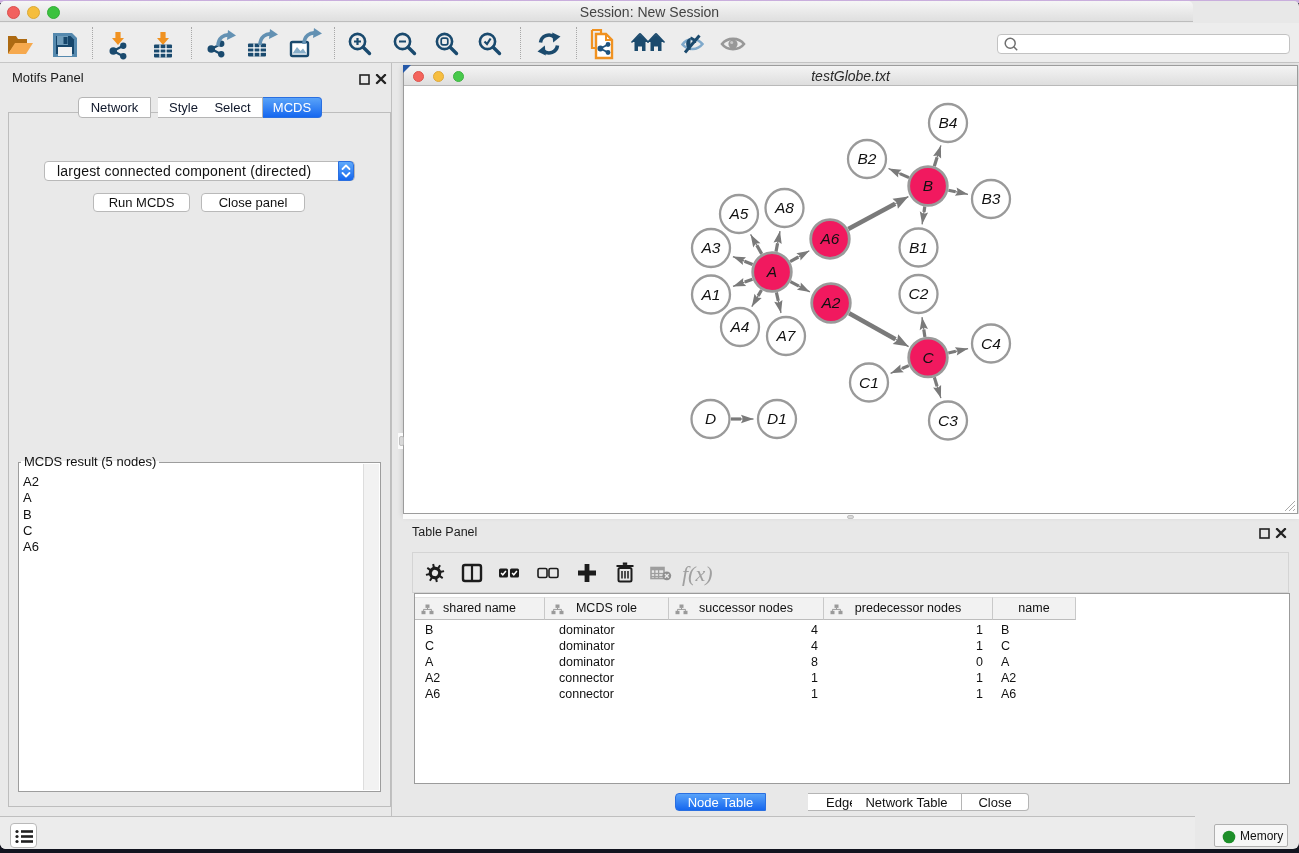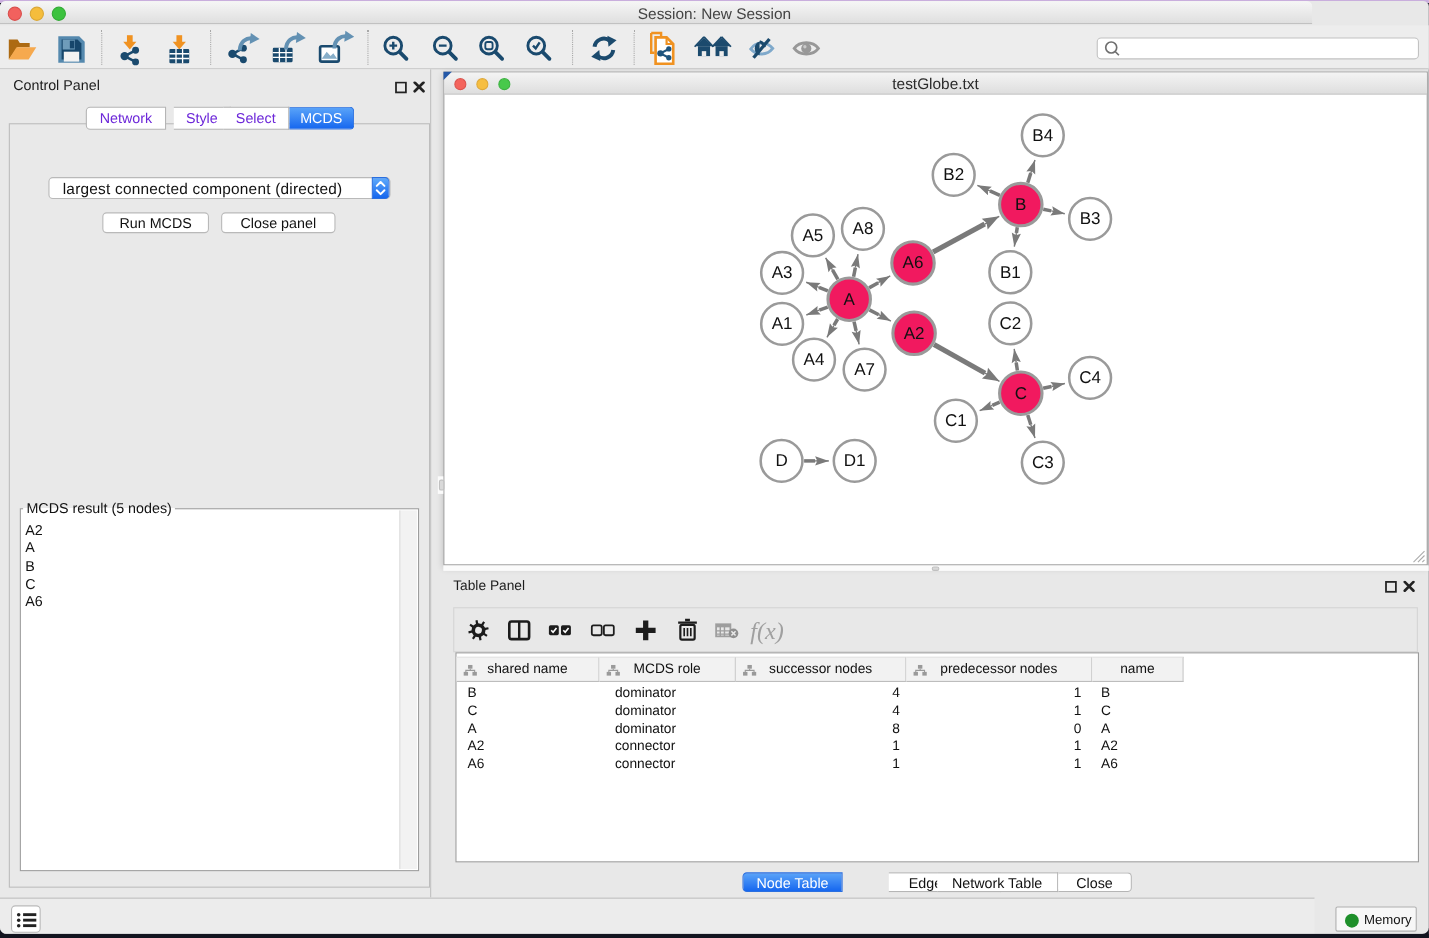--- a/index.html
+++ b/index.html
@@ -8,31 +8,31 @@
   #app { position:absolute; left:0; top:1px; width:1299px; height:848px; background:#e8e8e8; border-radius:5px 5px 6px 6px; overflow:hidden; }
   #titlebar { position:absolute; left:0; top:0; width:1193px; height:21px; background:linear-gradient(#f6f6f6,#dfdfdf); border-bottom:1px solid #bdbdbd; border-radius:5px 5px 0 0; }
   .light { position:absolute; top:5px; width:13px; height:13px; border-radius:50%; }
   #title-text { position:absolute; top:3px; left:0; width:1299px; text-align:center; font-size:14px; color:#434343; }
   #toolbar { position:absolute; left:0; top:22px; width:1299px; height:40px; background:#ededed; border-bottom:1px solid #c6c6c6; }
   .tsep { position:absolute; top:4px; height:32px; width:0; border-left:1px dotted #a8a8a8; }
   #searchbox { position:absolute; left:997px; top:11px; width:293px; height:20px; background:#fff; border:1px solid #c2c2c2; border-radius:4px; }
   
   #cp { position:absolute; left:0; top:62px; width:392px; height:753px; background:#e9e9e9; border-right:1px solid #c0c0c0; }
   #cp-title { position:absolute; left:12px; top:7px; font-size:13px; color:#1c1c1c; }
-  .tab { position:absolute; top:34px; height:21px; z-index:3; font-size:13px; color:#6d28d9; background:#fff; border:1px solid #b5b5b5; text-align:center; line-height:20px; }
+  .tab { position:absolute; top:34px; height:21px; z-index:3; font-size:13px; color:#0f172a; background:#fff; border:1px solid #b5b5b5; text-align:center; line-height:20px; }
   #cp-panel { position:absolute; left:8px; top:49px; width:383px; height:695px; border:1px solid #bdbdbd; background:#e9e9e9; }
   .btn { position:absolute; background:#fff; border:1px solid #b9b9b9; border-radius:4px; font-size:13px; color:#111; text-align:center; }
   #mcds-box { position:absolute; left:9px; top:349px; width:363px; height:330px; background:#fff; border:1px solid #9d9d9d; }
   #mcds-title { position:absolute; left:12px; top:340.5px; font-size:13px; color:#111; padding:0 3px; background:linear-gradient(180deg,#e9e9e9 0 50%,#ffffff 50%); z-index:2; }
   .mitem { font-size:13px; color:#111; line-height:16.3px; }
   
   #statusbar { position:absolute; left:0; top:815px; width:1195px; height:34px; background:#ececec; border-top:1px solid #bfbfbf; }
   #memorybtn { position:absolute; left:1214px; top:7px; width:74px; height:23px; background:#f7f7f7; border:1px solid #b0b0b0; border-radius:2px; font-size:12px; color:#111; }
   
-  #netwin { position:absolute; left:403px; top:64px; width:895px; height:449px; background:#fff; border:1px solid #9c9c9c; box-shadow:0 2px 6px rgba(0,0,0,0.18); }
+  #netwin { position:absolute; left:403px; top:64px; width:895px; height:449px; background:#fff; border:1px solid #9c9c9c; box-shadow:0 2px 6px rgba(0,0,0,0.18);font-style:italic; }
   #nw-titlebar { position:absolute; left:0; top:0; width:893px; height:20px; background:linear-gradient(#f4f4f4,#dedede); border-bottom:1px solid #b9b9b9; }
   #nw-title { position:absolute; top:1.5px; left:0; width:100%; text-align:center; font-size:14px; color:#2a2a2a; }
   .nlight { position:absolute; top:4.5px; width:11px; height:11px; border-radius:50%; }
   
   #tp-title { position:absolute; left:412px; top:524px; font-size:12.5px; color:#1c1c1c; }
   #tbl { position:absolute; left:414px; top:592px; width:876px; height:191px; background:#fff; border:1px solid #9b9b9b; }
   .th { position:absolute; top:3px; height:23px; background:#f2f2f2; border-right:1px solid #c9c9c9; border-top:1px solid #e3e3e3; border-bottom:1px solid #bdbdbd; font-size:12.5px; color:#111; text-align:center; line-height:21px; }
   .td { position:absolute; font-size:12.5px; color:#111; height:16px; line-height:16px; }
   .btab { position:absolute; top:0; height:18.5px; font-size:13px; text-align:center; line-height:18px; background:#fff; border:1px solid #b5b5b5; color:#111; }
 </style>
@@ -180,21 +180,21 @@
 </svg>
     <div id="searchbox">
       <svg width="18" height="18" style="position:absolute;left:5px;top:1px;">
           <circle cx="7.2" cy="7.2" r="5" fill="none" stroke="#6f6f6f" stroke-width="1.5"></circle>
           <line x1="10.8" y1="10.8" x2="14.2" y2="14.2" stroke="#6f6f6f" stroke-width="1.5"></line>
         </svg>
     </div>
   </div>
 
   <div id="cp">
-    <div id="cp-title">Control Panel</div>
+    <div id="cp-title">Motifs Panel</div>
     <svg width="40" height="14" style="position:absolute;left:352px;top:11px;">
       <rect x="8" y="1" width="9" height="9" fill="none" stroke="#222" stroke-width="1.6"></rect>
       <path d="M 25 1 L 33 9 M 33 1 L 25 9" stroke="#222" stroke-width="2.4" stroke-linecap="round"></path>
     </svg>
     <div class="tab" style="left:78px; width:73px; border-radius:4px 0 0 4px;">Network</div>
     <div class="tab" style="left:158px; width:52px; border-left:none;">Style</div>
     <div class="tab" style="left:203px; width:60px; border-left:none;">Select</div>
     <div class="tab" style="left:263px; width:59px; border-left:none; border-radius:0 4px 4px 0; background:linear-gradient(#59a3f9,#1667ef); color:#fff; border-color:#2a6fe0;">MCDS</div>
     <div id="cp-panel">
       <div class="btn" style="left:35px; top:48px; width:311px; height:20px; text-align:left;">

